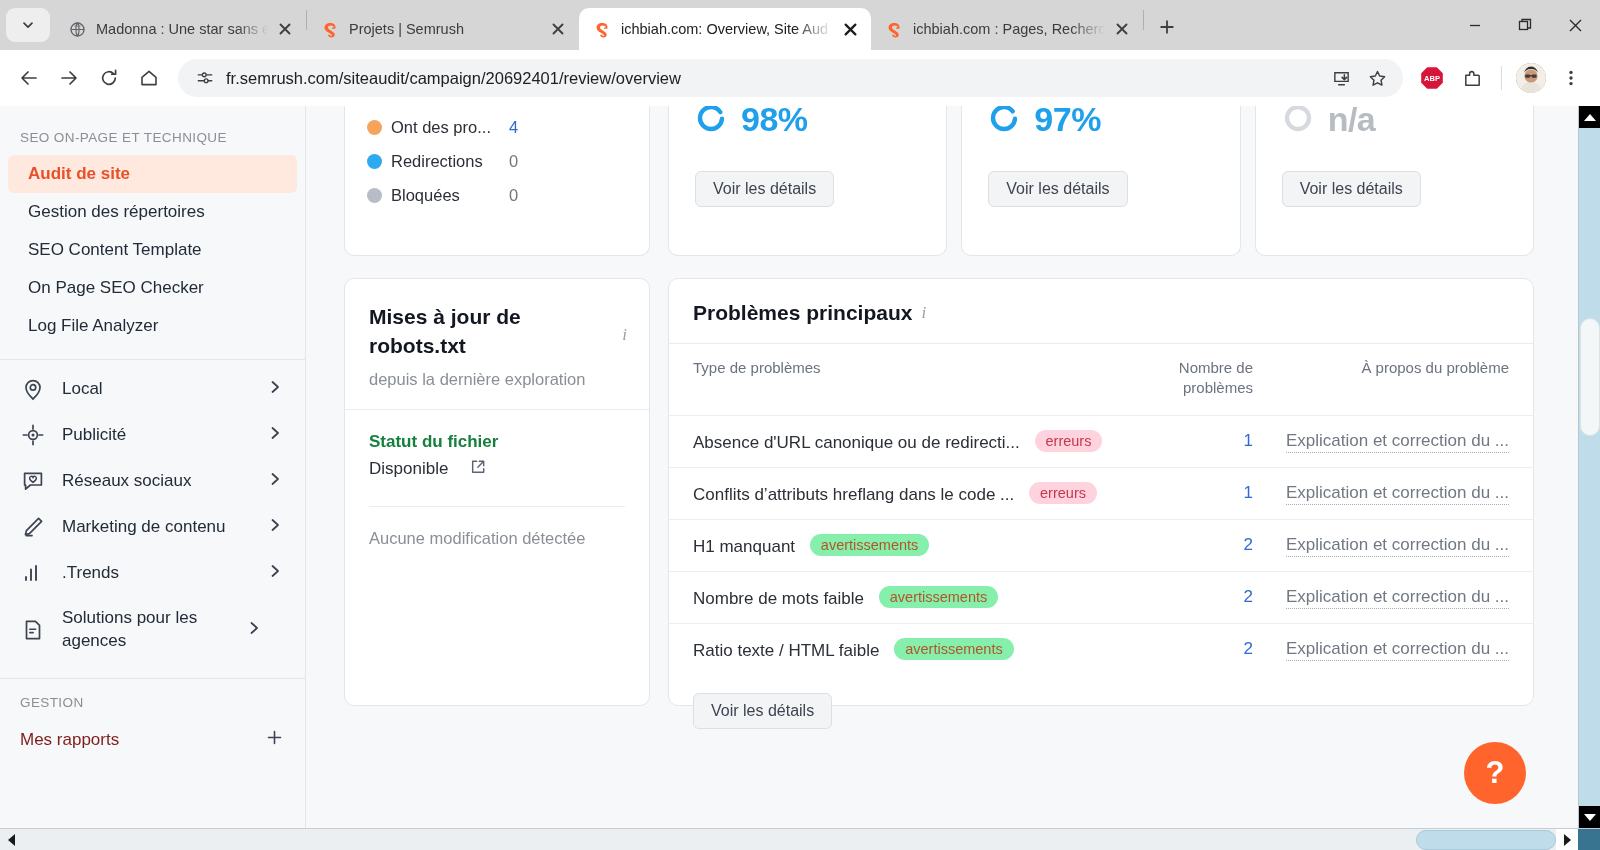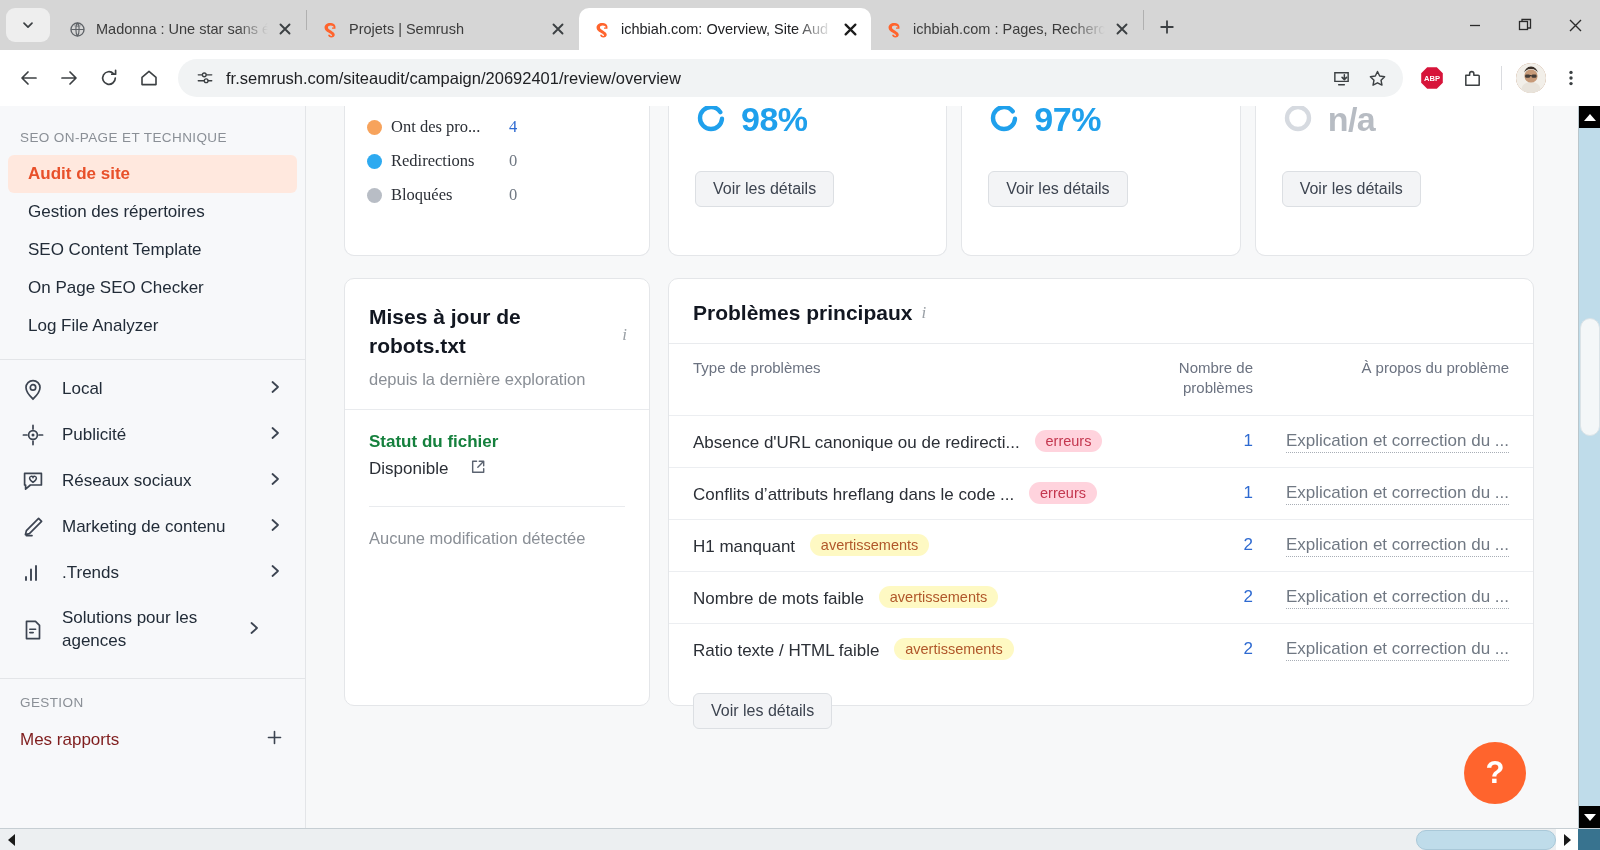--- a/index.html
+++ b/index.html
@@ -115,21 +115,21 @@
   .main { flex: 1 1 auto; padding: 0 0 0 0; position: relative; overflow: hidden; }
   .main-inner { padding: 0 22px 0 38px; }
 
   .row-top { display: flex; gap: 18px; align-items: flex-start; }
 
   .card {
     background: #ffffff; border: 1px solid #e4e6e9; border-radius: 10px;
   }
 
   .crawl-card { width: 306px; flex: 0 0 306px; height: 150px; padding: 0 22px; position: relative; border-radius: 0 0 10px 10px; border-top:none;}
-  .legend-row { display: flex; align-items: center; font-size: 16.5px; color: #2b2f36; height: 34px; font-family: Liberation Serif, serif; }
+  .legend-row { display: flex; align-items: center; font-size: 16.5px; color: #2b2f36; height: 34px; }
   .legend-dot { width: 15px; height: 15px; border-radius: 50%; flex: 0 0 15px; margin-right: 9px; }
   .legend-label { flex: 0 0 118px; white-space: nowrap; overflow: hidden; text-overflow: ellipsis; }
   .legend-val { color: #707883; }
   .legend-val.accent { color: #2e6ad1; }
 
   .score-cards { display: flex; gap: 14px; flex: 1 1 auto; }
   .score-card {
     flex: 1 1 0; height: 150px; border-radius: 0 0 10px 10px; border-top: none;
     padding: 0 26px; display: flex; flex-direction: column; justify-content: flex-start;
   }
@@ -170,21 +170,21 @@
   table.issues th.c3 { text-align: right; width: 262px; padding-right: 24px;}
   table.issues td { border-top: 1px solid #eceef1; padding: 14px 0; vertical-align: middle; }
   table.issues td.c1 { padding-left: 24px; font-size: 17px; color: #2b2f36; white-space: nowrap; overflow:hidden;}
   table.issues td.c2 { text-align: right; font-size: 17px; color: #2e6ad1; padding-right: 18px;}
   table.issues td.c3 { text-align: right; padding-right: 24px;}
   .chip {
     display: inline-block; font-size: 14.5px; border-radius: 11px;
     padding: 3px 11px; margin-left: 10px; vertical-align: 2px;
   }
   .chip.erreurs { background: #ffd3dd; color: #c4374f; }
-  .chip.avertissements { background: #fef9c3; color: #b0572a; }
+  .chip.avertissements { background: #86efac; color: #b0572a; }
   .link-dotted {
     font-size: 17px; color: #707883; border-bottom: 1px dotted #a8aeb6;
     padding-bottom: 2px; white-space: nowrap;
   }
   .issues-foot { padding: 18px 24px; }
 
   
   .help-fab {
     position: absolute; right: 30px; bottom: 24px;
     width: 62px; height: 62px; border-radius: 50%; background: #ff642d;

